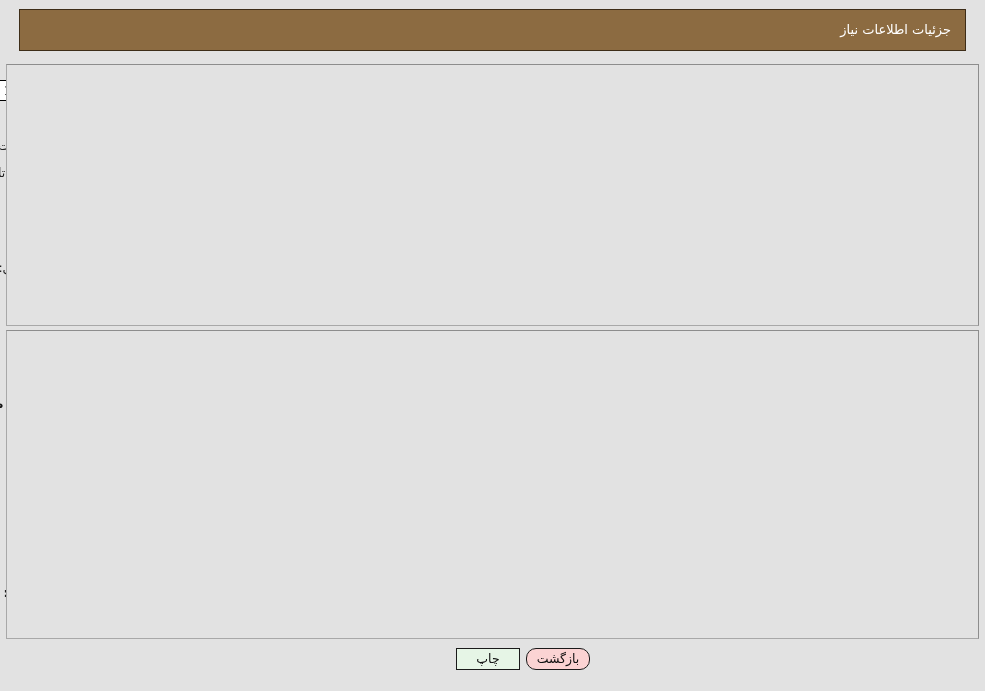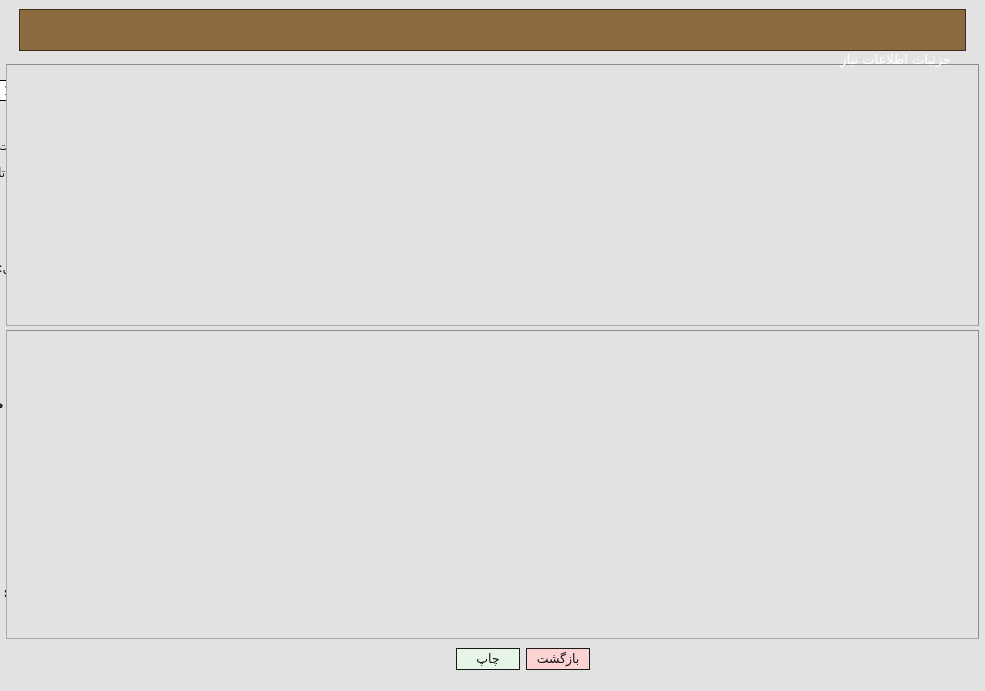--- a/index.html
+++ b/index.html
@@ -71,21 +71,20 @@
     box-sizing: border-box;
     z-index: 2;
   }
   .header-title {
     position: absolute;
     right: 14px;
     top: 12px;
     color: #ffffff;
     font-size: 13px;
     font-family: "DejaVu Sans", sans-serif;
-    margin-top: 30px;
   }
 
   
   .panel {
     position: absolute;
     box-sizing: border-box;
     background: #e2e2e2;
     border: 1px solid #a8a8a8;
     border-top-color: #8d8d8d;
     border-right-color: #8d8d8d;
@@ -238,21 +237,21 @@
     border: 1px solid #1a1a1a;
     height: 22px;
     line-height: 20px;
     text-align: center;
     font-size: 12.5px;
     cursor: pointer;
     color: #101010;
     font-family: "DejaVu Sans", sans-serif;
   }
   .btn.print  { background: #e6f5e6; margin-left: 8px; }
-  .btn.back   { background: #fbd3d3; }
+  .btn.back   { background: #fbd3d3; border-radius: 10px; }
 </style>
 </head>
 <body>
 
 <div class="watermark">
   <div class="wm-shield"></div>
   <svg class="wm-arrow" viewBox="0 0 180 140">
     <path d="M15 5 C60 40 95 85 120 130 L150 105 L145 140 L108 133 L133 118" fill="none" stroke="#e8c4c4" stroke-width="16"></path>
   </svg>
   <div class="wm-text">AriaTender.net</div>

